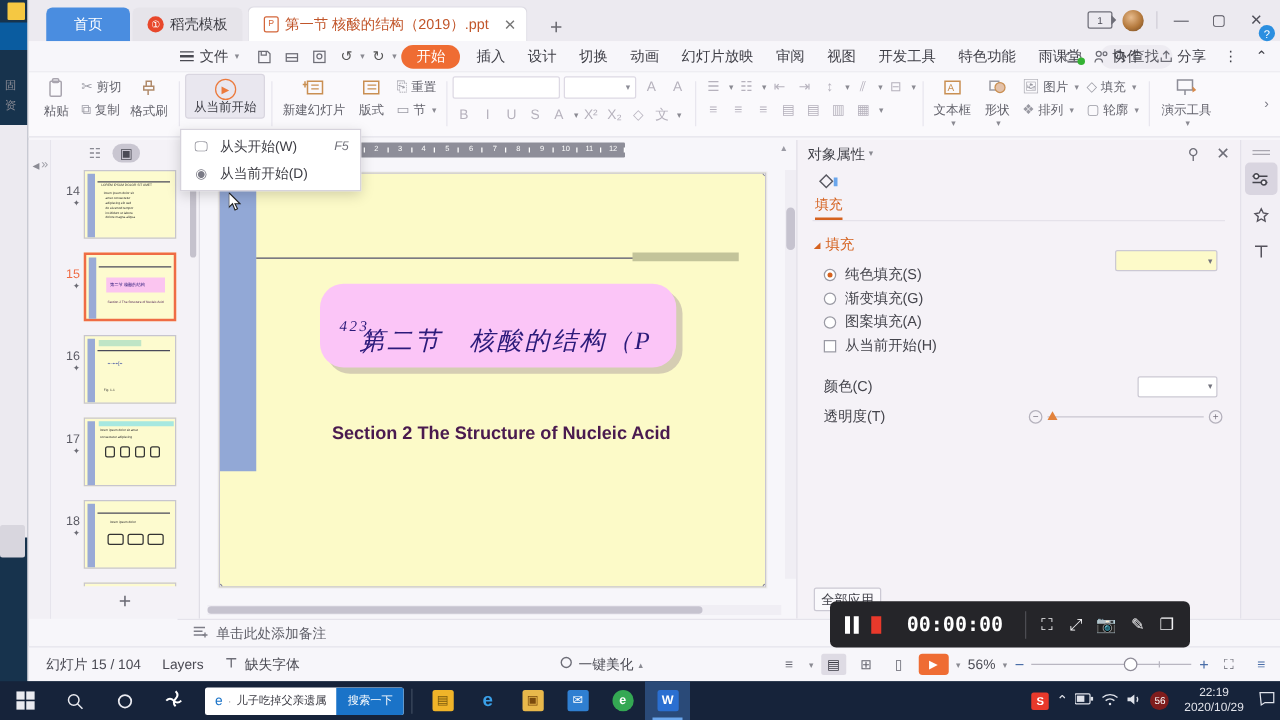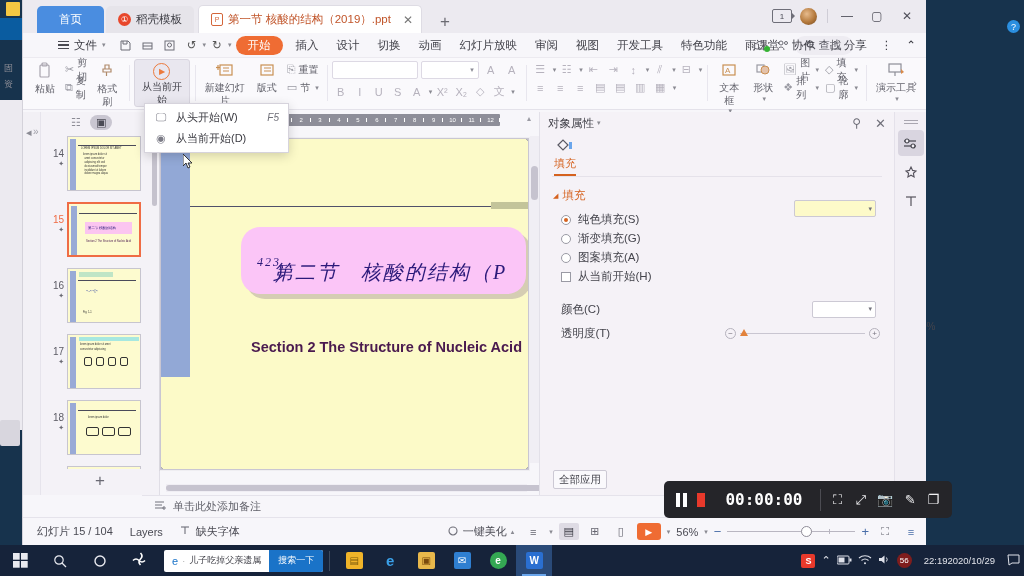--- a/index.html
+++ b/index.html
@@ -34,21 +34,21 @@
     position:absolute; left:0; top:100px; width:22px; height:330px;
     background:#eceaf0;
   }
   .desk-tab-small {
     position:absolute; left:0px; top:420px; width:20px; height:26px;
     background:#d8d6de; border-radius:2px;
   }
 
   
   .wps {
-    position:absolute; left:22px; top:0; width:904px; height:545px;
+    position:absolute; left:22px; top:0; width:1002px; height:545px;
     background:#f7f6fa;
     border-left:1px solid #d4d2da;
   }
 
   
   .tabstrip {
     position:relative; height:33px; background:#eceaf0;
     display:flex; align-items:flex-end;
   }
   .tab {
@@ -108,20 +108,21 @@
     background:radial-gradient(circle at 40% 35%, #e7bb8d 0%, #b4793c 55%, #6d4620 100%);
     margin:0 6px 0 8px; flex:none;
   }
   .divider-v { width:1px; height:14px; background:#cfcdd6; margin:0 4px; }
 
   
   .menubar {
     height:25px; background:#f7f6fa; display:flex; align-items:center;
     font-size:11.5px; color:#3f3f47; position:relative;
     border-bottom:1px solid #eceaf0;
+    justify-content:center;
   }
   .menubar .mi { padding:0 9px; height:21px; display:flex; align-items:center; gap:3px;}
   .menubar .file { margin-left:26px; gap:5px; }
   .hamb { display:inline-flex; flex-direction:column; gap:2px; }
   .hamb i { display:block; width:11px; height:1.4px; background:#4a4a52; }
   .caret { font-size:7px; color:#8a8a92; }
   .qicon { width:22px; height:20px; display:flex; align-items:center; justify-content:center; color:#555; }
   .tag-start {
     background:#ef6c33; color:#fff; border-radius:10px;
     padding:2px 12px; font-size:11.5px; margin:0 4px;
@@ -549,21 +550,21 @@
     content:''; position:absolute; bottom:0; left:6px; right:6px;
     height:2px; background:#6aa6ec;
   }
   .ap { width:17px; height:17px; border-radius:2px; display:flex;
         align-items:center; justify-content:center; font-size:10px; color:#fff; }
   .tray {
     position:absolute; right:0; display:flex; align-items:center;
     height:31px; gap:6px; padding-right:4px; color:#e1e3ea; font-size:10px;
   }
   .tray-clock {
-    display:flex; align-items:center; line-height:1.2;
+    display:flex; flex-direction:column; align-items:center; line-height:1.2;
     font-size:9.5px; padding:0 6px;
   }
   .green-badge {
     width:15px; height:15px; border-radius:50%; background:#7f1d1d;
     color:#fff; font-size:8px; display:flex; align-items:center;
     justify-content:center;
   }
   .s-badge {
     width:14px; height:14px; background:#e8392b; color:#fff;
     font-size:9px; display:flex; align-items:center; justify-content:center;

